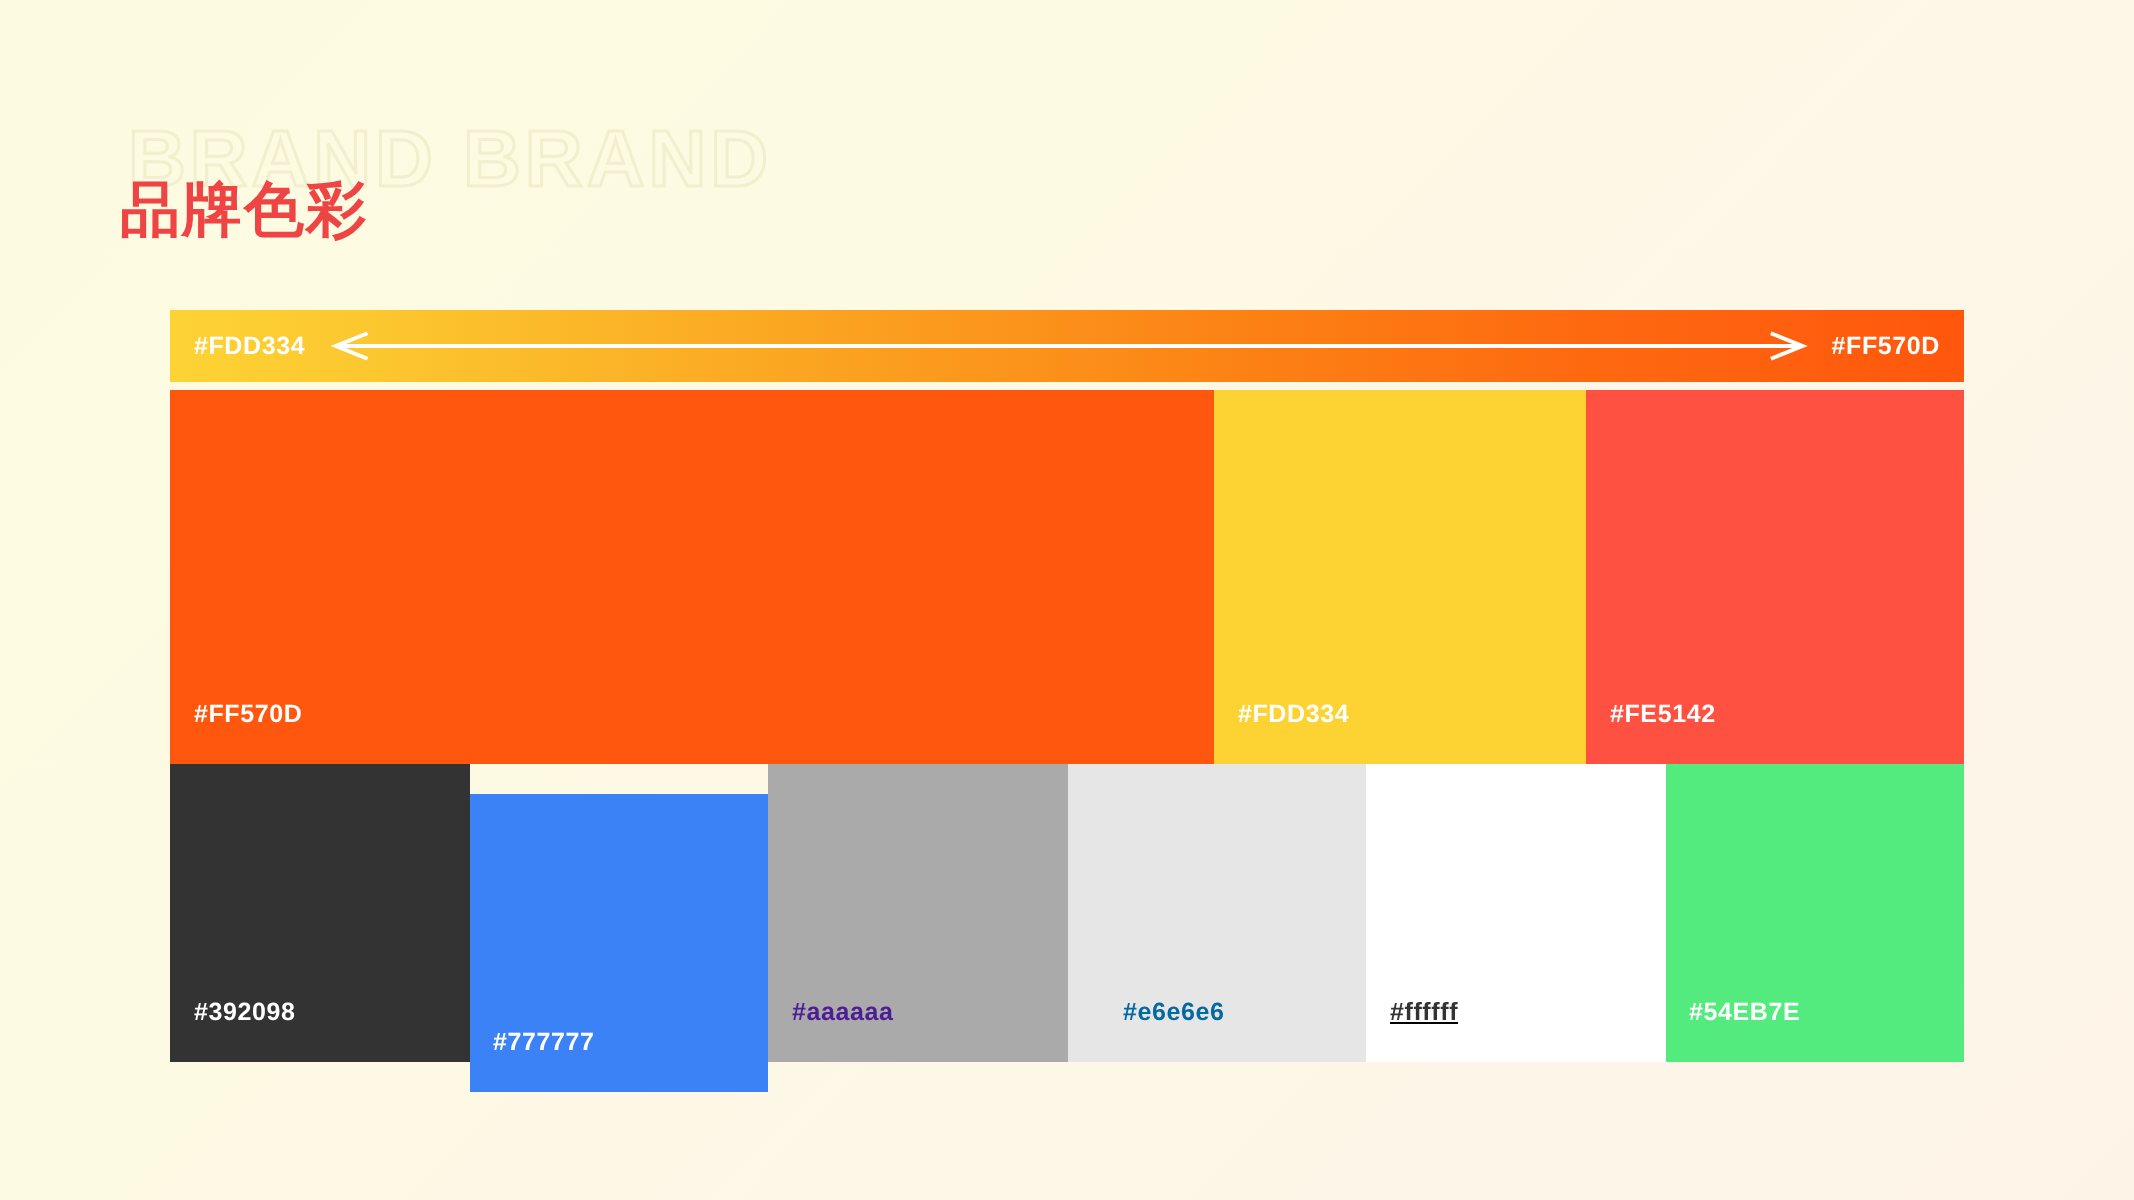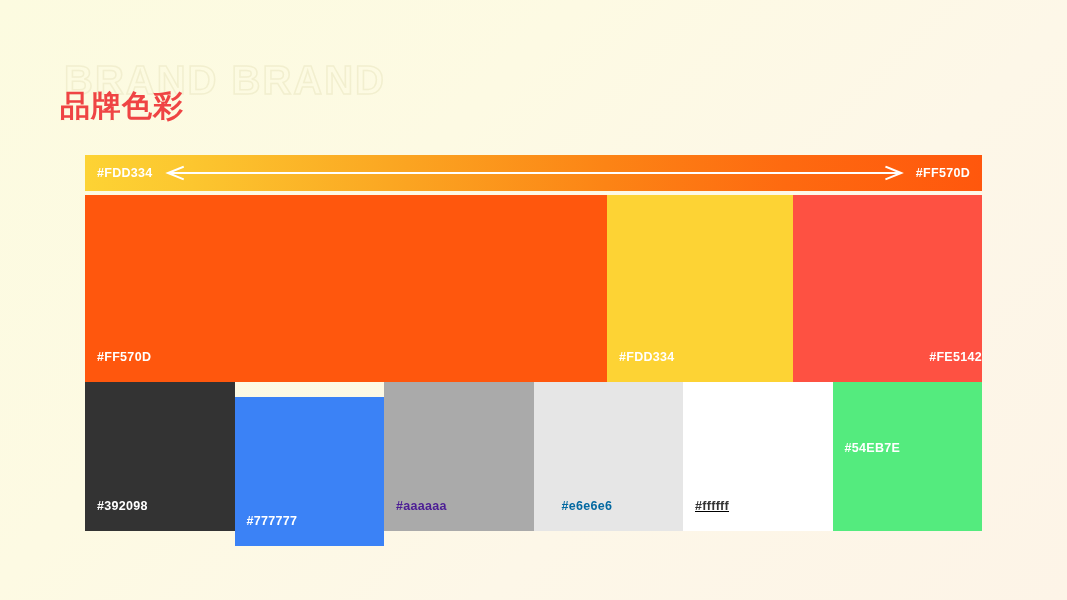--- a/index.html
+++ b/index.html
@@ -121,37 +121,37 @@
 </div>
 
 <div id="swatch-grid">
   <div class="swatch-row" id="row-primary">
       <div class="swatch" style="flex: 522 0 0px; background: rgb(255, 87, 13);">
         <span class="swatch-label" style="color: rgb(255, 255, 255);">#FF570D</span>
       </div>
       <div class="swatch" style="flex: 186 0 0px; background: rgb(253, 211, 52);">
         <span class="swatch-label" style="color: rgb(255, 255, 255);">#FDD334</span>
       </div>
-      <div class="swatch" style="flex: 189 0 0px; background: rgb(254, 81, 66); justify-content: flex-end;">
+      <div class="swatch" style="flex: 189 0 0px; background: rgb(254, 81, 66);">
         <span class="swatch-label" style="color: rgb(255, 255, 255);">#FE5142</span>
       </div>
     </div>
   <div class="swatch-row" id="row-neutral">
       <div class="swatch" style="flex: 1 0 0px; background: rgb(51, 51, 51);">
         <span class="swatch-label" style="color: rgb(255, 255, 255);">#392098</span>
       </div>
       <div class="swatch" style="flex: 1 0 0px; background: #3b82f6; margin-top: 15px;">
         <span class="swatch-label" style="color: rgb(255, 255, 255);">#777777</span>
       </div>
       <div class="swatch" style="flex: 1 0 0px; background: rgb(170, 170, 170);">
         <span class="swatch-label" style="color: #4c1d95;">#aaaaaa</span>
       </div>
       <div class="swatch" style="flex: 1 0 0px; background: rgb(230, 230, 230);">
         <span class="swatch-label" style="color: #0369a1; padding-left: 28px;">#e6e6e6</span>
       </div>
       <div class="swatch" style="flex: 1 0 0px; background: rgb(255, 255, 255); text-decoration: underline;">
         <span class="swatch-label" style="color: rgb(51, 51, 51);">#ffffff</span>
       </div>
-      <div class="swatch" style="flex: 1 0 0px; background: rgb(84, 235, 126); align-items: center;">
+      <div class="swatch" style="flex: 1 0 0px; background: rgb(84, 235, 126);">
         <span class="swatch-label" style="color: rgb(255, 255, 255);">#54EB7E</span>
       </div>
     </div>
 </div>
 
 </body></html>

